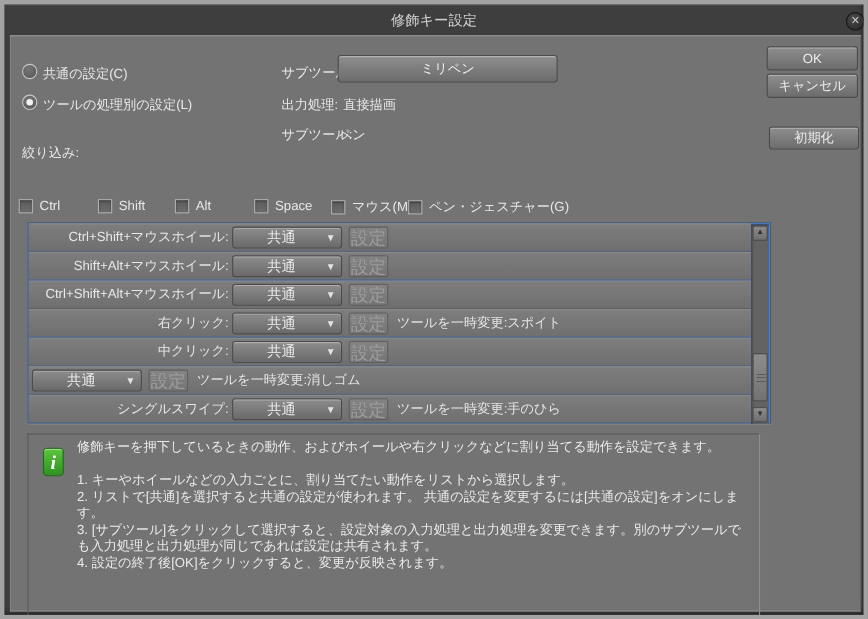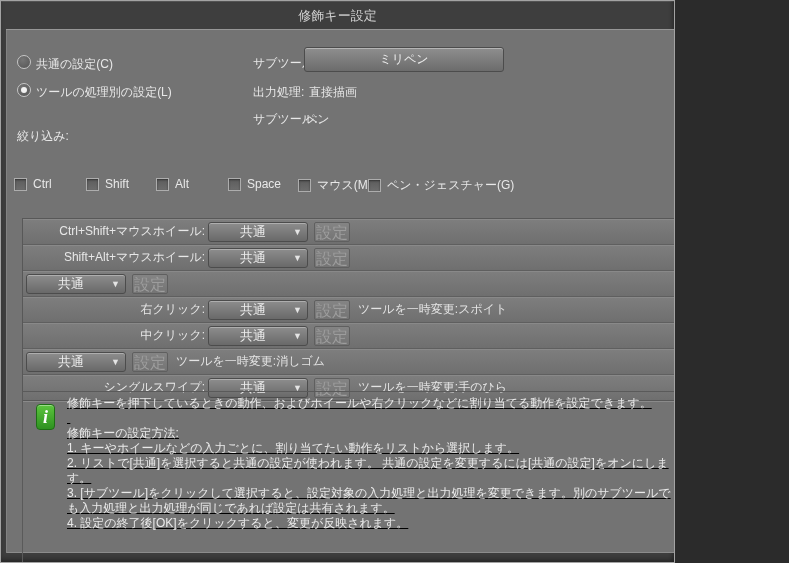--- a/index.html
+++ b/index.html
@@ -1,19 +1,19 @@
 <!DOCTYPE html>
 <html><head>
 <meta charset="utf-8">
 <style>
   * { margin:0; padding:0; box-sizing:border-box; }
   html,body { width:789px; height:563px; }
   body { font-family:"Liberation Sans","DejaVu Sans",sans-serif; background:#2b2b2b; }
-  .window{ position:relative; width:675px; height:563px; background:#3e3e3e;
-    border:1px solid #a3a3a3; overflow:hidden;
+  .window{ position:relative; width:789px; height:563px; background:#3e3e3e;
+    border:4px solid #a3a3a3; overflow:hidden;
     box-shadow: inset 0 -5px 6px -3px rgba(0,0,0,.45), inset -4px 0 5px -3px rgba(0,0,0,.3), inset 0 1px 0 #555; }
   .titlebar{ position:absolute; left:0; top:2; width:100%; height:26px; }
   .title-text{ position:absolute; width:100%; top:6px; text-align:center; color:#d2d2d2; font-size:13px; }
   .close-btn{ position:absolute; left:765px; top:7px; width:17px; height:17px; border-radius:50%;
     background:radial-gradient(circle at 35% 30%, #4a4a4a, #252525); border:1px solid #161616;
     color:#c8c8c8; font-size:10px; line-height:15px; text-align:center; cursor:pointer; }
   .panel{ position:absolute; left:5px; top:28px; width:774px; height:524px; background:#737373;
     box-shadow: inset 0 1px 0 #969696, inset 1px 0 0 #828282, inset -1px 0 0 #606060, inset 0 -1px 0 #8c8c8c; }
   .lbl{ position:absolute; color:#e8e8e8; font-size:12px; white-space:nowrap; }
   .val{ position:absolute; color:#e5e5e5; font-size:12px; white-space:nowrap; }
@@ -22,21 +22,21 @@
   .radio.selected::after{ content:""; position:absolute; left:3px; top:3px; width:6px; height:6px;
     border-radius:50%; background:#f2f2f2; }
   .btn{ position:absolute; background:linear-gradient(180deg,#8e8e8e,#6c6c6c); border:1px solid #4c4c4c;
     border-radius:3px; color:#ececec; font-size:12px; text-align:center; cursor:pointer;
     box-shadow: inset 0 1px 0 rgba(255,255,255,.35); font-family:inherit; }
   .cb-item{ position:absolute; top:148px; display:flex; align-items:center; cursor:pointer; }
   .cb{ width:13px; height:13px; background:linear-gradient(180deg,#5c5c5c,#6d6d6d);
     border:1px solid #adadad; box-shadow: inset 0 1px 2px rgba(0,0,0,.45); }
   .cb-label{ margin-left:6px; color:#e8e8e8; font-size:12px; white-space:nowrap; }
   .list{ position:absolute; left:16px; top:170px; width:676px; height:183px; background:#3b82f6;
-    border:1px solid #585858; box-shadow:0 1px 0 #8a8a8a;margin-top:19px; }
+    border:1px solid #585858; box-shadow:0 1px 0 #8a8a8a; }
   .rows{ position:absolute; left:0; top:0; right:17px; bottom:0; overflow:hidden; }
   .lrow{ height:26px; display:flex; align-items:center; background:linear-gradient(180deg,#7e7e7e,#6f6f6f);
     border-bottom:1px solid #5f5f5f; box-shadow: inset 0 1px 0 #898989; }
   .lrow-label{ width:182px; text-align:right; color:#e8e8e8; font-size:12px; white-space:nowrap; }
   .dropdown{ position:relative; margin-left:3px; width:100px; height:20px;
     background:linear-gradient(180deg,#8d8d8d,#696969); border:1px solid #4c4c4c; border-radius:3px;
     box-shadow: inset 0 1px 0 rgba(255,255,255,.3); cursor:pointer; display:flex; align-items:center; justify-content:center; }
   .dd-value{ color:#ececec; font-size:13px; margin-right:10px; }
   .dd-arrow{ position:absolute; right:5px; top:4px; font-size:9px; color:#e4e4e4; }
   .set-btn{ margin-left:6px; width:36px; height:20px; background:linear-gradient(180deg,#848484,#747474);
@@ -50,21 +50,21 @@
   .sb-thumb{ position:absolute; left:1px; top:117px; width:14px; height:44px;
     background:linear-gradient(180deg,#8d8d8d,#727272); border:1px solid #4f4f4f; border-radius:2px; cursor:grab; }
   .sb-thumb::after{ content:""; position:absolute; left:3px; top:18px; width:8px; height:8px;
     background:repeating-linear-gradient(180deg,#5a5a5a 0 1px,rgba(0,0,0,0) 1px 3px); }
   .infobox{ position:absolute; left:16px; top:362px; width:666px; height:184px;
     border:1px solid; border-color:#5a5a5a #8e8e8e #8e8e8e #5a5a5a; }
   .info-icon{ position:absolute; left:13px; top:12px; width:19px; height:26px; border-radius:4px;
     background:linear-gradient(180deg,#5cc53e,#2e9120); border:1px solid #1e6e14;
     color:#ffffff; font-family:"Liberation Serif","DejaVu Serif",serif; font-weight:bold; font-style:italic;
     font-size:18px; text-align:center; line-height:25px; box-shadow: inset 0 1px 0 rgba(255,255,255,.4); }
-  .info-text{ position:absolute; left:44px; top:4px; right:8px;text-decoration:underline; }
+  .info-text{ position:absolute; left:44px; top:4px; right:8px; }
   .info-text p{ color:#eaeaea; font-size:12px; line-height:15px; min-height:15px; }
 </style>
 </head>
 <body>
 
 <div class="window">
   <div class="titlebar">
     <div class="title-text">修飾キー設定</div>
     <div class="close-btn">✕</div>
   </div>
@@ -129,20 +129,21 @@
           <div class="lrow">
             <div class="lrow-label">Shift+Alt+マウスホイール:</div>
             <div class="dropdown">
               <span class="dd-value">共通</span>
               <span class="dd-arrow">▼</span>
             </div>
             <button class="set-btn" disabled="">設定</button>
             <span class="note"></span>
           </div>
           <div class="lrow">
+            <div class="lrow-label">Ctrl+Shift+Alt+マウスホイール:</div>
             <div class="dropdown">
               <span class="dd-value">共通</span>
               <span class="dd-arrow">▼</span>
             </div>
             <button class="set-btn" disabled="">設定</button>
             <span class="note"></span>
           </div>
           <div class="lrow">
             <div class="lrow-label">右クリック:</div>
             <div class="dropdown">
@@ -184,21 +185,20 @@
         <div class="sb-thumb"></div>
         <div class="sb-btn sb-down">▼</div>
       </div>
     </div>
 
     <div class="infobox">
       <div class="info-icon">i</div>
       <div class="info-text" id="info-lines">
           <p>修飾キーを押下しているときの動作、およびホイールや右クリックなどに割り当てる動作を設定できます。</p>
           <p>&nbsp;</p>
-          <p>修飾キーの設定方法:</p>
           <p>1. キーやホイールなどの入力ごとに、割り当てたい動作をリストから選択します。</p>
           <p>2. リストで[共通]を選択すると共通の設定が使われます。 共通の設定を変更するには[共通の設定]をオンにします。</p>
           <p>3. [サブツール]をクリックして選択すると、設定対象の入力処理と出力処理を変更できます。別のサブツールでも入力処理と出力処理が同じであれば設定は共有されます。</p>
           <p>4. 設定の終了後[OK]をクリックすると、変更が反映されます。</p>
         </div>
     </div>
   </div>
 </div>
 
 </body></html>

